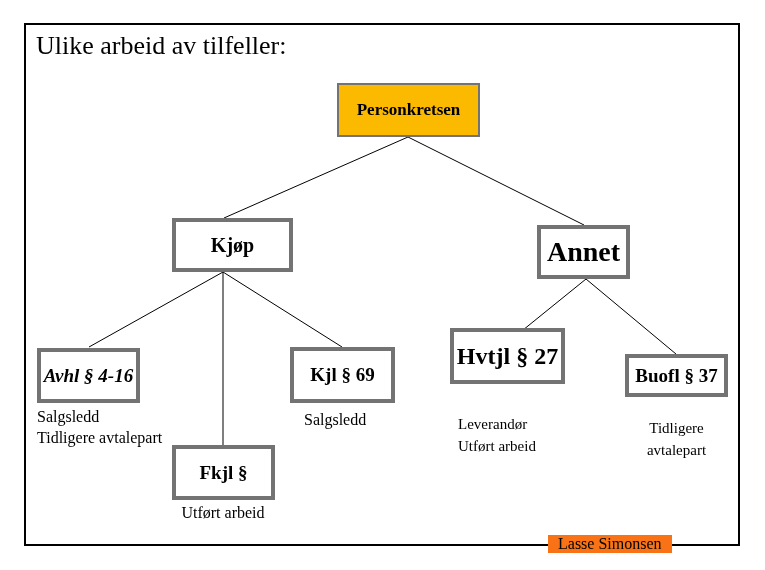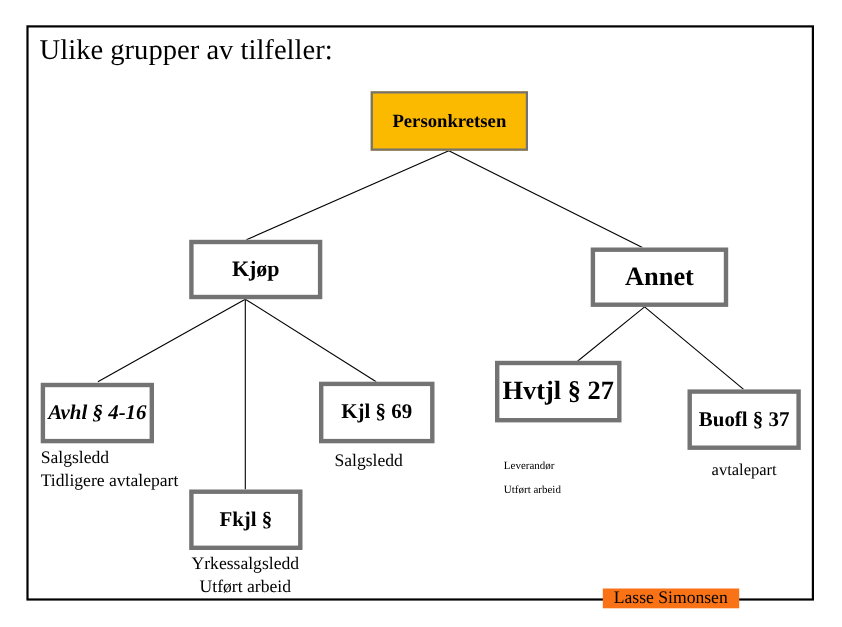--- a/index.html
+++ b/index.html
@@ -44,54 +44,54 @@
     text-align: left;
     z-index: 2;
     white-space: nowrap;
   }
   .node-root {
     left: 337px; top: 83px; width: 143px; height: 54px;
     border-width: 2px;
     font-size: 17px;
   }
   .node-kjop  { left: 172px; top: 218px; width: 121px; height: 54px; font-size: 20px; }
-  .node-annet { left: 537px; top: 225px; width: 125px; height: 54px; font-size: 24px; }
+  .node-annet { left: 537px; top: 225px; width: 93px; height: 54px; font-size: 28px; }
   .node-avhl  { left: 37px;  top: 348px; width: 103px; height: 55px; font-size: 19px; font-style: italic; }
   .node-kjl   { left: 290px; top: 347px; width: 105px; height: 56px; font-size: 19px; }
   .node-hvtjl { left: 450px; top: 328px; width: 115px; height: 56px; font-size: 24px; }
-  .node-buofl { left: 625px; top: 354px; width: 103px; height: 55px; font-size: 19px; }
+  .node-buofl { left: 625px; top: 354px; width: 103px; height: 43px; font-size: 19px; }
   .node-fkjl  { left: 172px; top: 445px; width: 103px; height: 55px; font-size: 19px; }
   .note {
     position: absolute;
     font-size: 16px;
     line-height: 21px;
     z-index: 2;
     white-space: nowrap;
   }
   .note-avhl  { left: 37px;  top: 406px; }
   .note-kjl   { left: 304px; top: 409px; }
-  .note-hvtjl { left: 458px; top: 413px; font-size: 10px; line-height: 22px; }
+  .note-hvtjl { left: 458px; top: 413px; font-size: 15px; line-height: 22px; }
   .note-buofl { left: 625px; top: 417px; width: 103px; text-align: center; font-size: 15px; line-height: 22px; }
   .note-fkjl  { left: 160px; top: 502px; width: 126px; text-align: center; }
   .footer {
     position: absolute;
     left: 548px; top: 535px;
     background: #f97316;
     padding: 0 10px;
     font-size: 16px;
     z-index: 3;
     white-space: nowrap;
   }
 </style>
 </head>
 <body>
 
 <div class="frame"></div>
 
-<div class="title">Ulike grupper av tilfeller:</div>
+<div class="title">Ulike arbeid av tilfeller:</div>
 
 <svg class="connectors" width="765" height="570">
   <line x1="408" y1="137" x2="224" y2="218" stroke="#000" stroke-width="1"></line>
   <line x1="408" y1="137" x2="584" y2="225" stroke="#000" stroke-width="1"></line>
   <line x1="223" y1="272" x2="89" y2="347" stroke="#000" stroke-width="1"></line>
   <line x1="223" y1="272" x2="342" y2="347" stroke="#000" stroke-width="1"></line>
   <line x1="223" y1="272" x2="223" y2="445" stroke="#000" stroke-width="1"></line>
   <line x1="586" y1="279" x2="502" y2="347" stroke="#000" stroke-width="1"></line>
   <line x1="586" y1="279" x2="676" y2="354" stroke="#000" stroke-width="1"></line>
 </svg>
@@ -113,21 +113,21 @@
 <div class="note note-kjl">
   <div>Salgsledd</div>
 </div>
 
 <div class="note note-hvtjl">
   <div>Leverandør</div>
   <div>Utført arbeid</div>
 </div>
 
 <div class="note note-buofl">
+  <div>Tidligere</div>
   <div>avtalepart</div>
 </div>
 
 <div class="note note-fkjl">
-  <div>Yrkessalgsledd</div>
   <div>Utført arbeid</div>
 </div>
 
 <div class="footer">Lasse Simonsen</div>
 
 </body></html>

